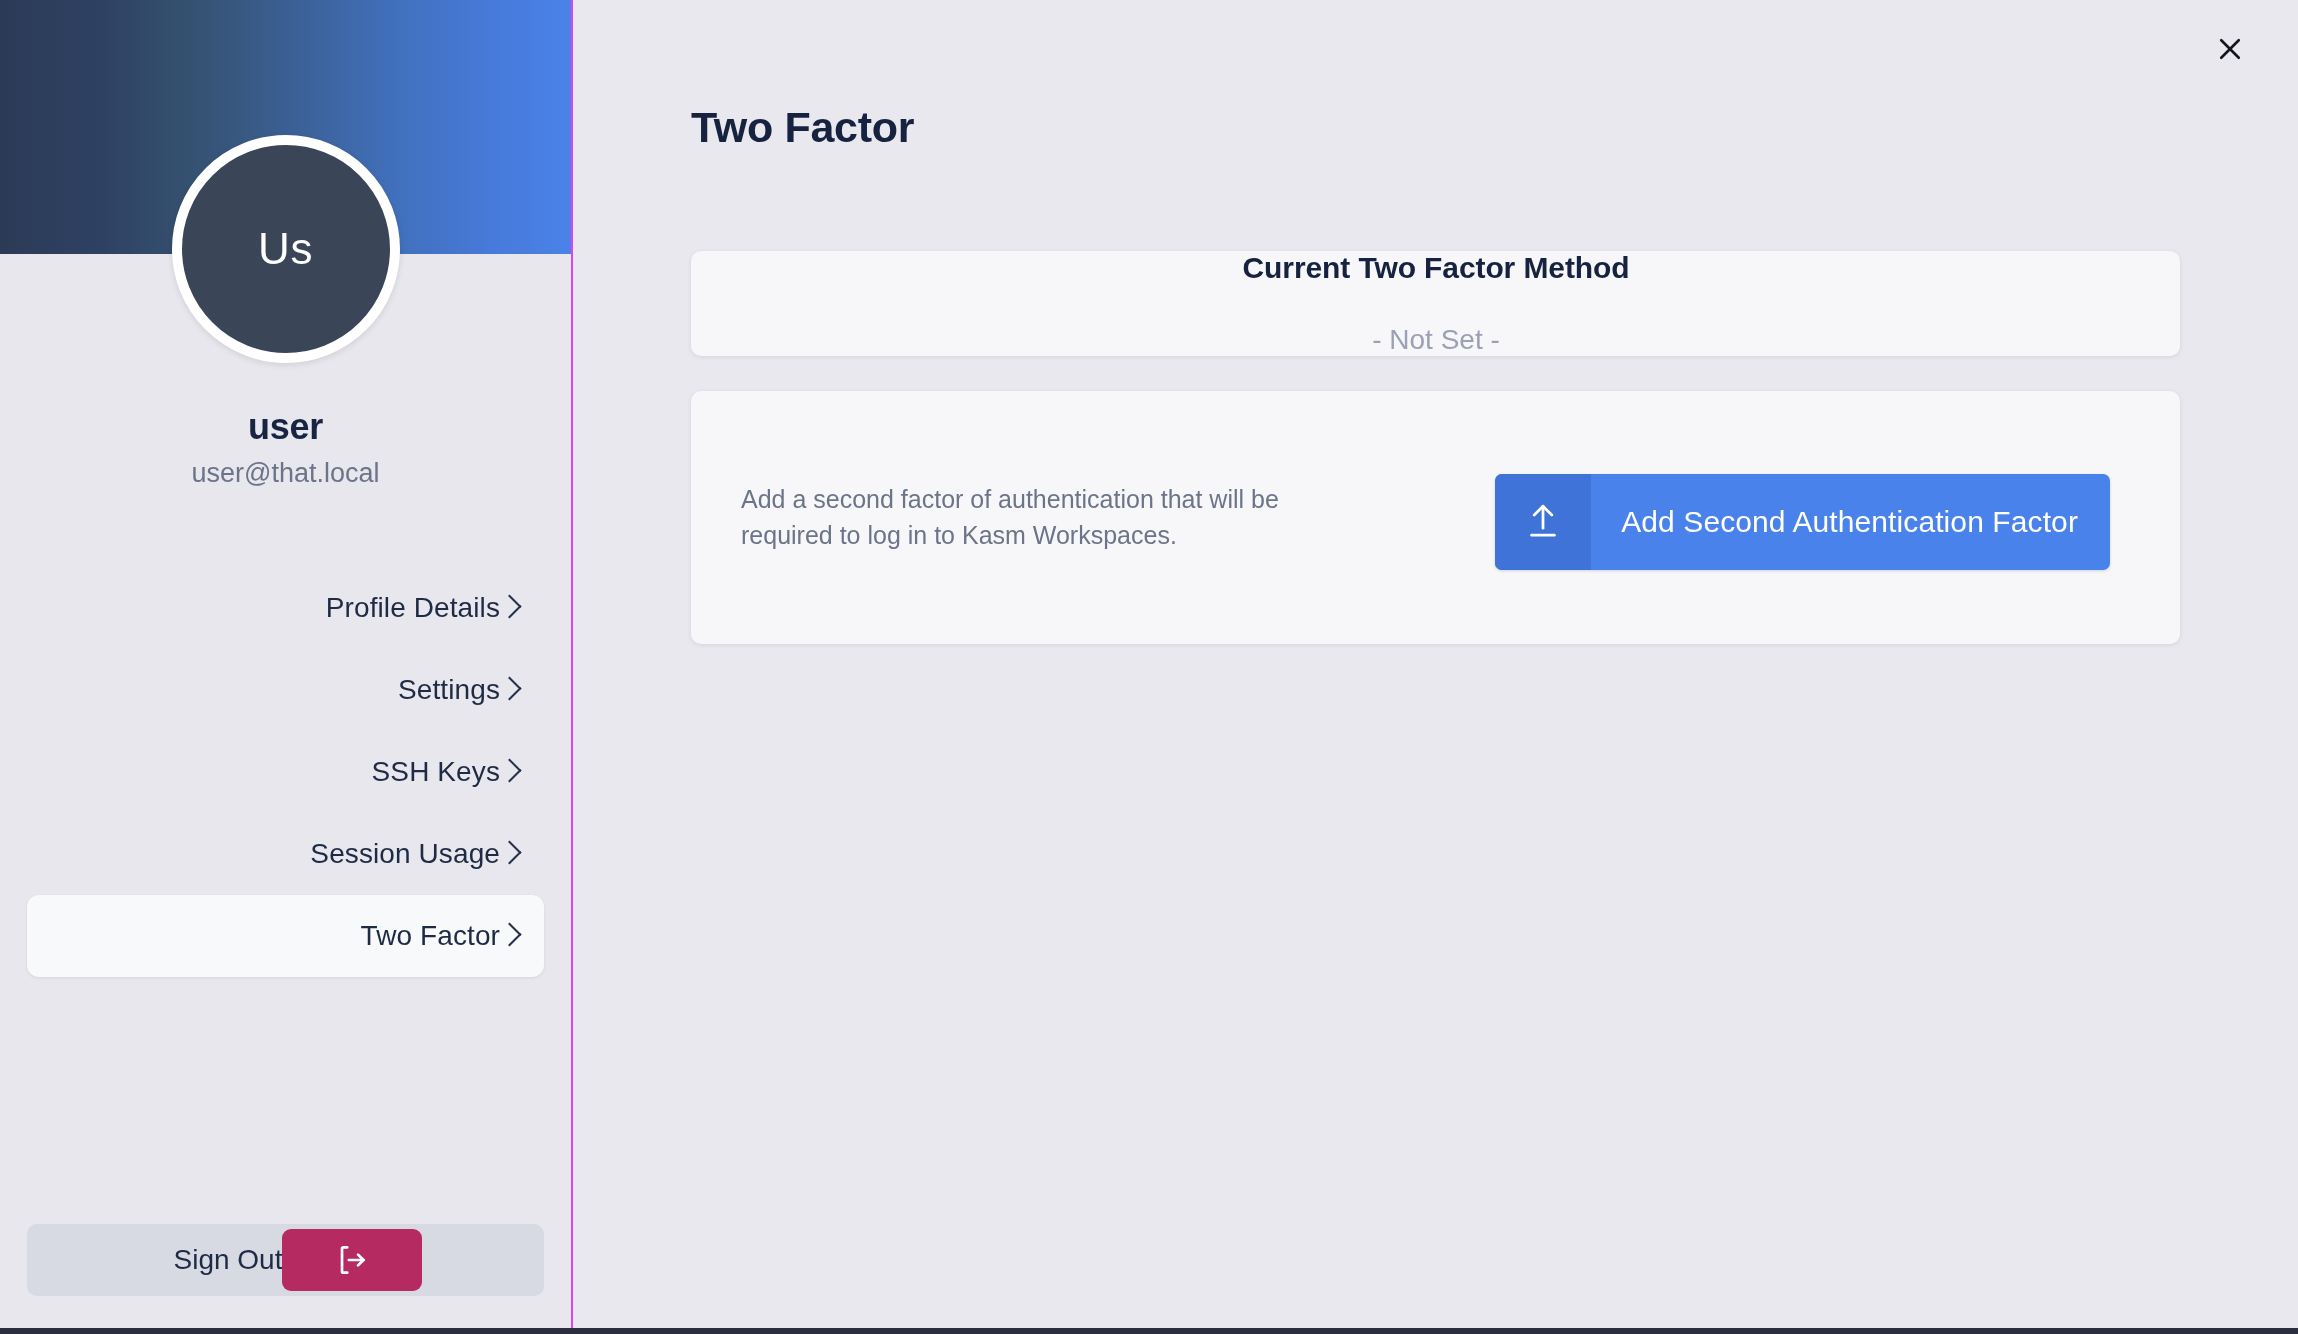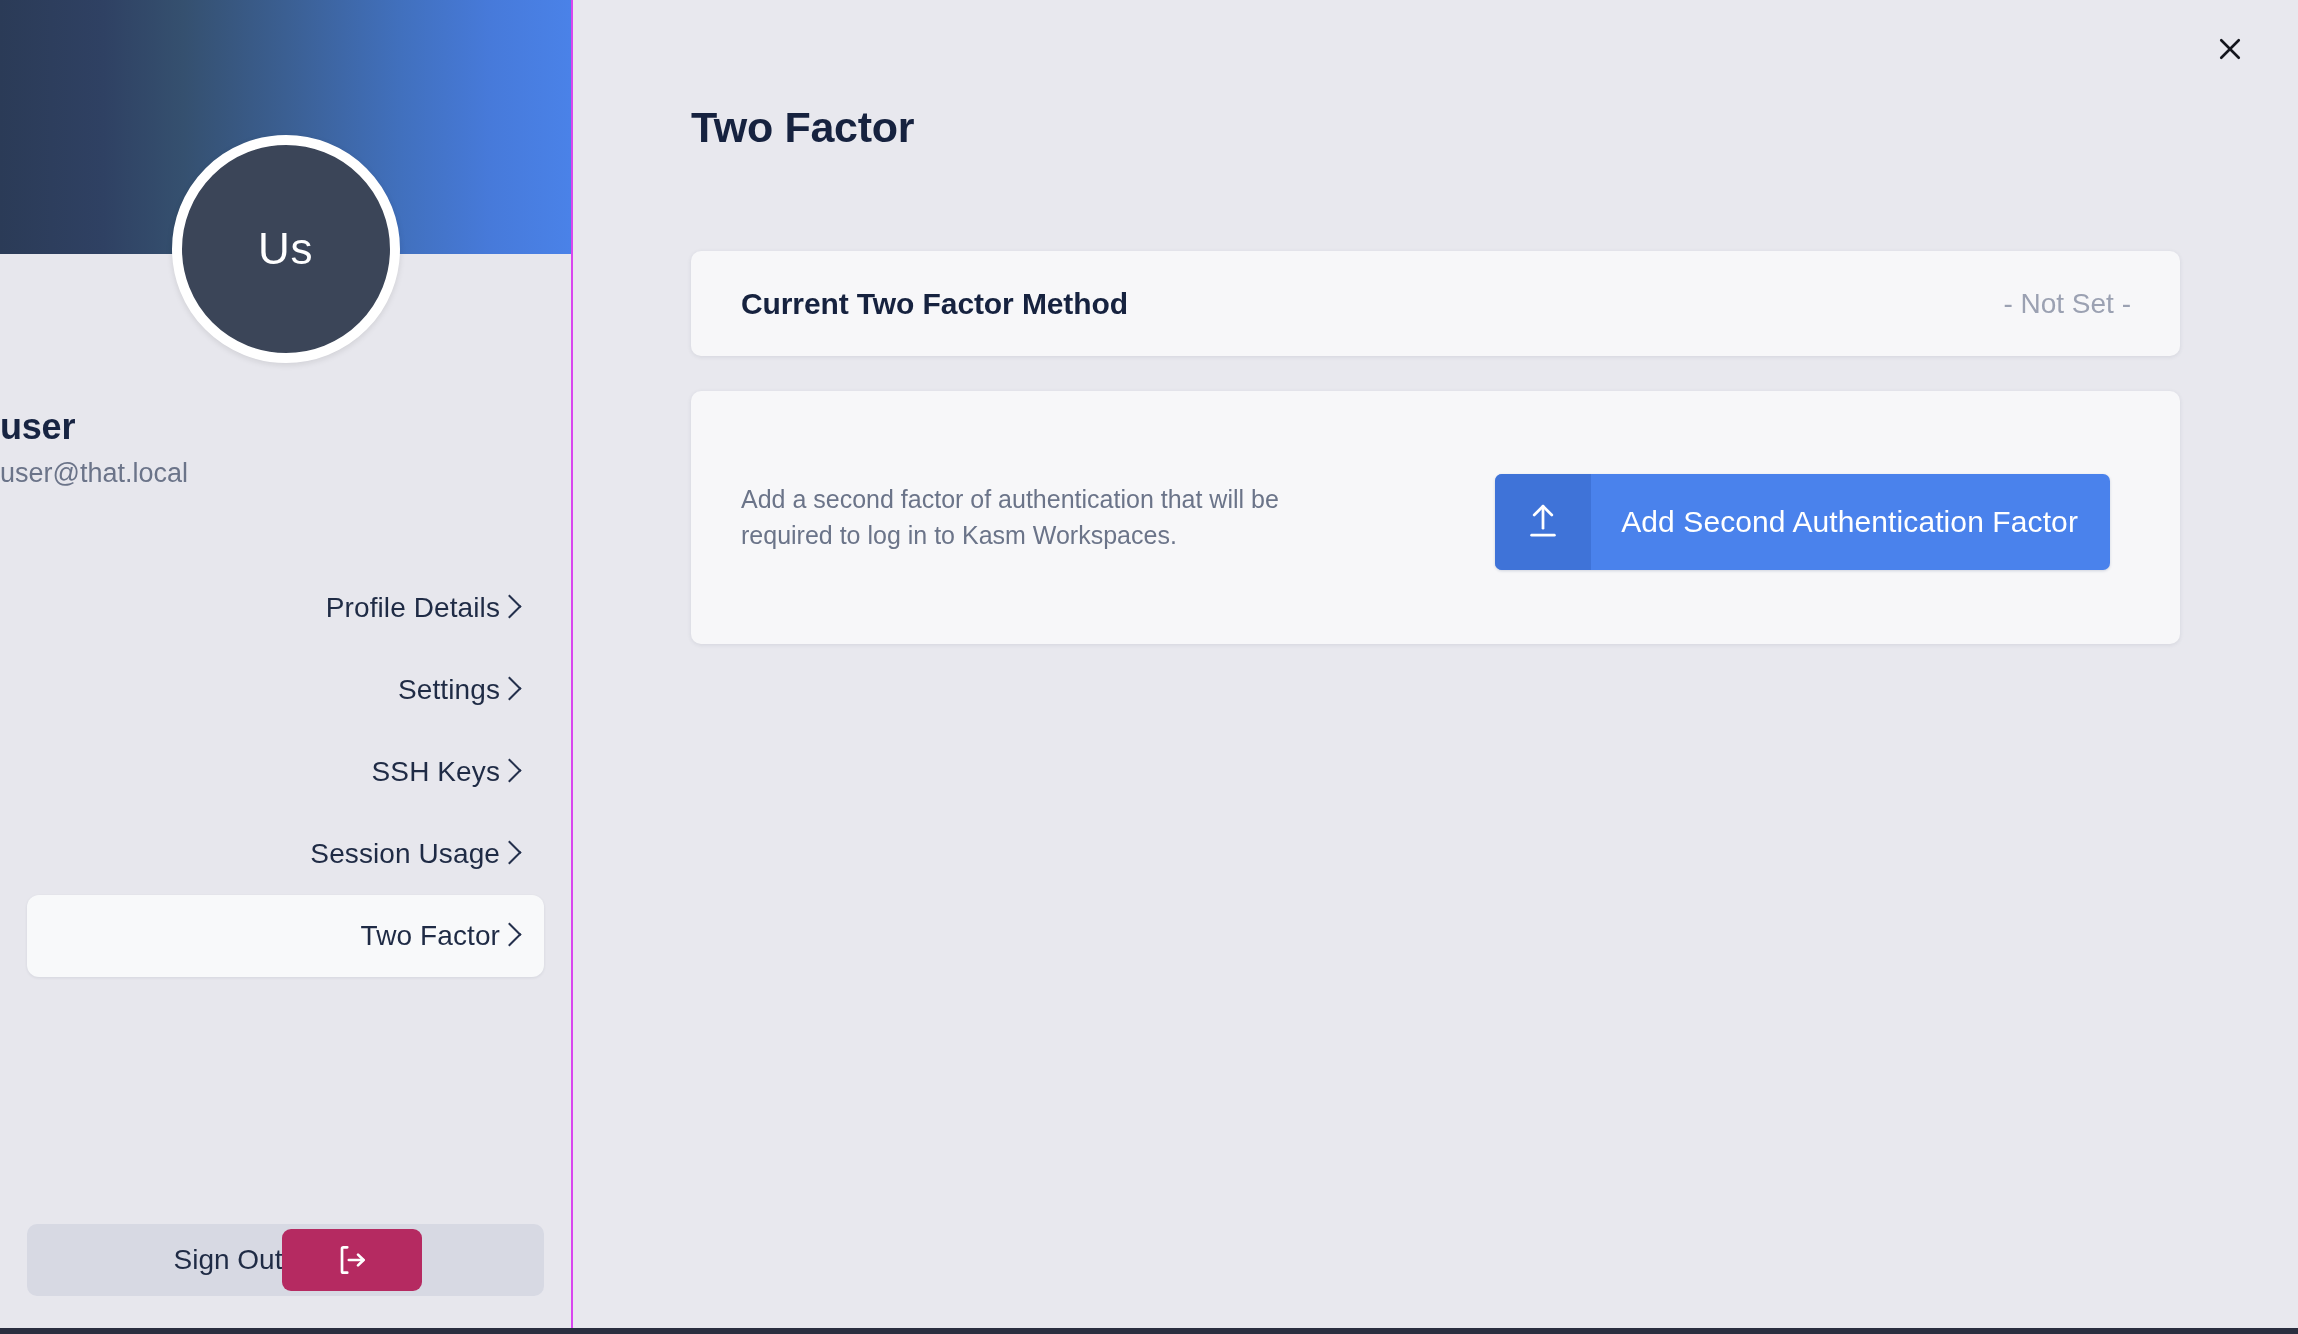--- a/index.html
+++ b/index.html
@@ -66,21 +66,21 @@
     justify-content: center;
     color: #ffffff;
     font-size: 44px;
     font-weight: 400;
     letter-spacing: 0.5px;
     box-shadow: 0 2px 6px rgba(0,0,0,0.10);
   }
 
   .user-block {
     margin-top: 152px;
-    text-align: left;
+    text-align: center;
   }
 
   .user-name {
     font-size: 36px;
     font-weight: 700;
     color: #172442;
     letter-spacing: -0.2px;
   }
 
   .user-email {
@@ -207,20 +207,21 @@
     box-shadow: 0 1px 4px rgba(40,50,80,0.10);
   }
 
   .card-current {
     margin-top: 99px;
     height: 105px;
     display: flex;
     align-items: center;
     justify-content: space-between;
     padding: 0 49px 0 50px;
+    flex-direction: column;
   }
 
   .card-current .ttl {
     font-size: 30px;
     font-weight: 700;
     color: #16223f;
     letter-spacing: -0.1px;
   }
 
   .card-current .val {

